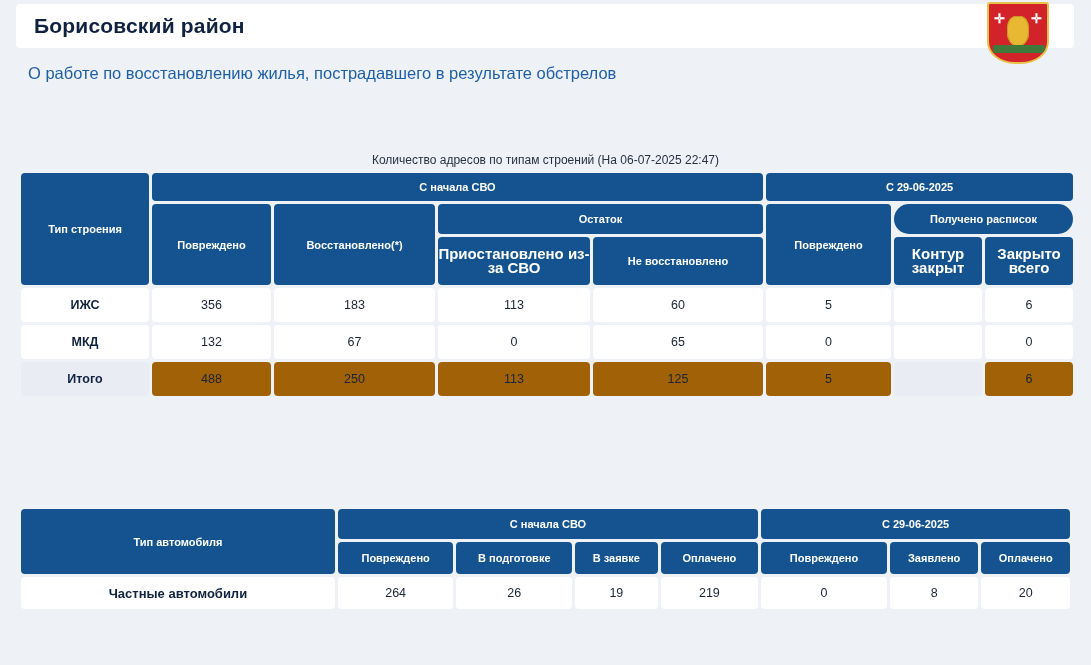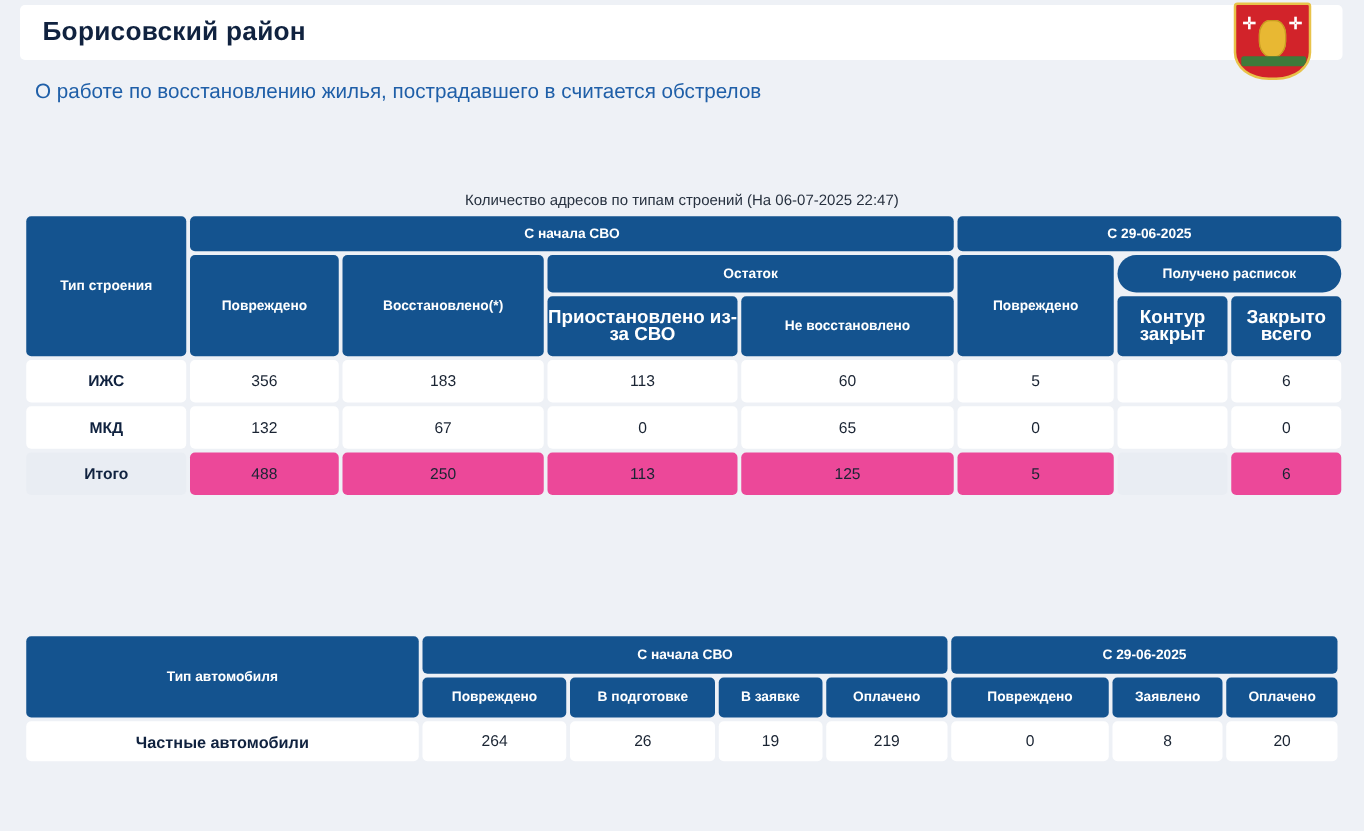--- a/index.html
+++ b/index.html
@@ -142,21 +142,21 @@
   .vcell {
     background: #ffffff;
     color: #1a2433;
     font-size: 12.5px;
     text-align: center;
     vertical-align: middle;
     border-radius: 4px;
     height: 34px;
   }
   .vcell.total {
-    background: #ec4899;
+    background: #a16207;
     font-weight: normal;
   }
   .vcell.blank { background: #e9edf3; }
   .vcell.blank-white { background: #ffffff; }
 
   .footnote {
     position: absolute;
     left: 18px;
     top: 442px;
     font-size: 10.5px;
@@ -183,21 +183,21 @@
     <div class="header-title">Борисовский район</div>
   </div>
 
   <div class="emblem">
     <div class="e-cross l">✛</div>
     <div class="e-cross r">✛</div>
     <div class="e-lion"></div>
     <div class="e-base"></div>
   </div>
 
-  <div class="subtitle">О работе по восстановлению жилья, пострадавшего в считается обстрелов</div>
+  <div class="subtitle">О работе по восстановлению жилья, пострадавшего в результате обстрелов</div>
 
   <div class="caption" id="caption1">Количество адресов по типам строений (На 06-07-2025 22:47)</div>
 
   <table class="tbl" id="table1">
     <colgroup>
       <col style="width:128px">
       <col style="width:119px">
       <col style="width:161px">
       <col style="width:152px">
       <col style="width:170px">

